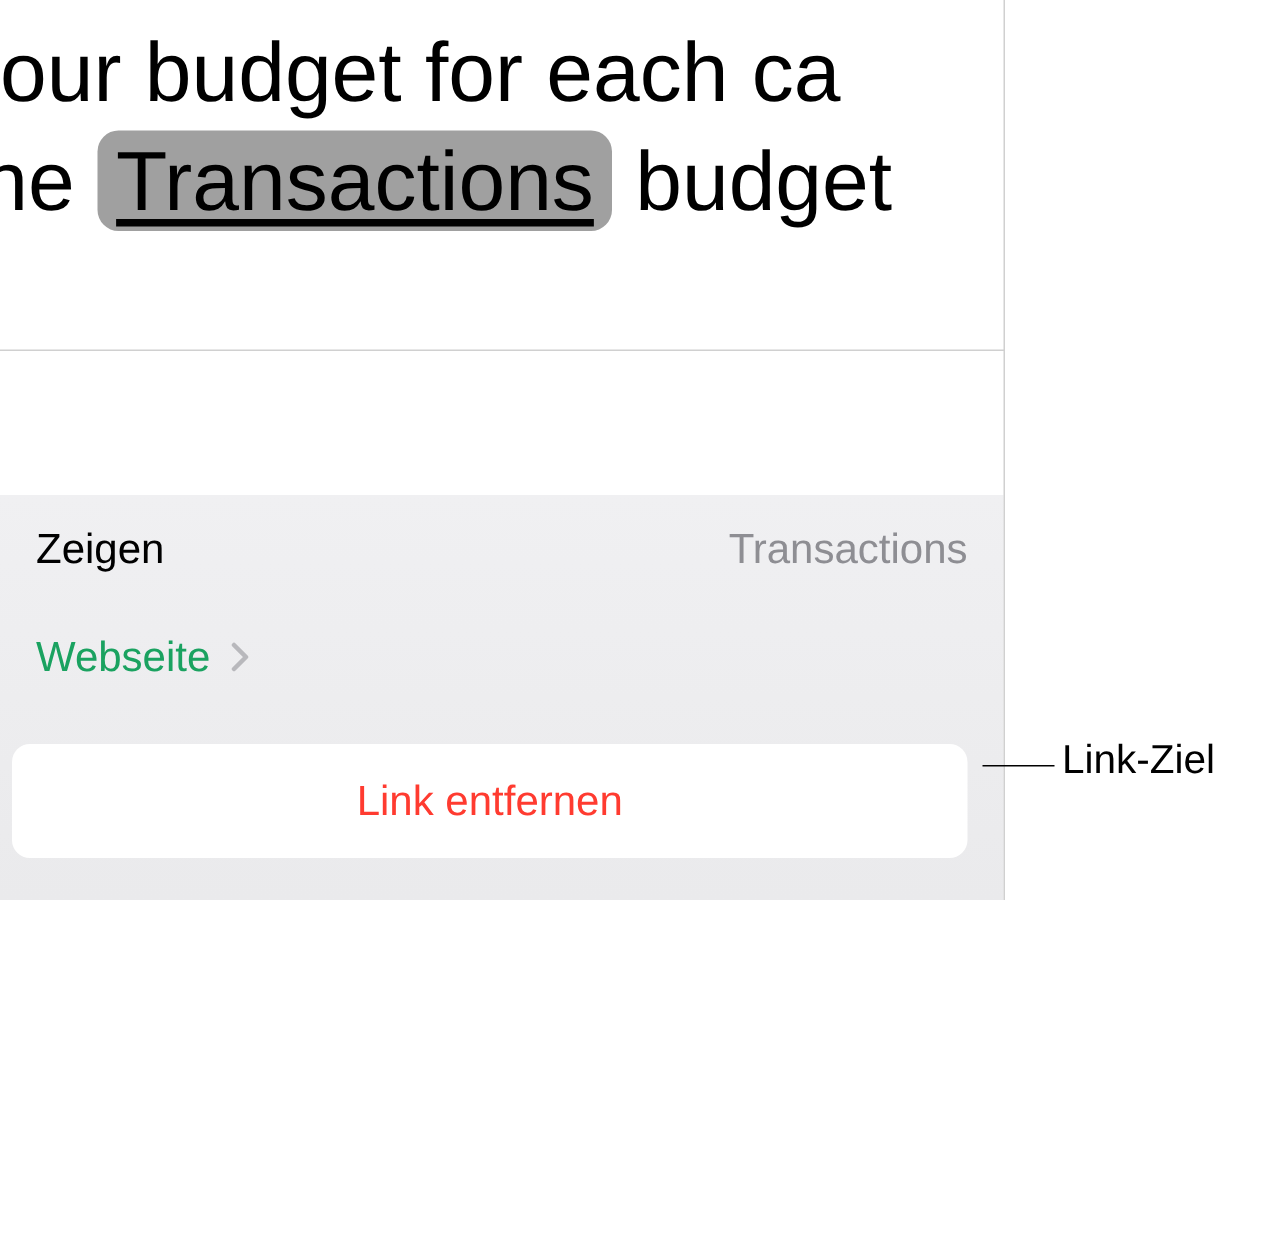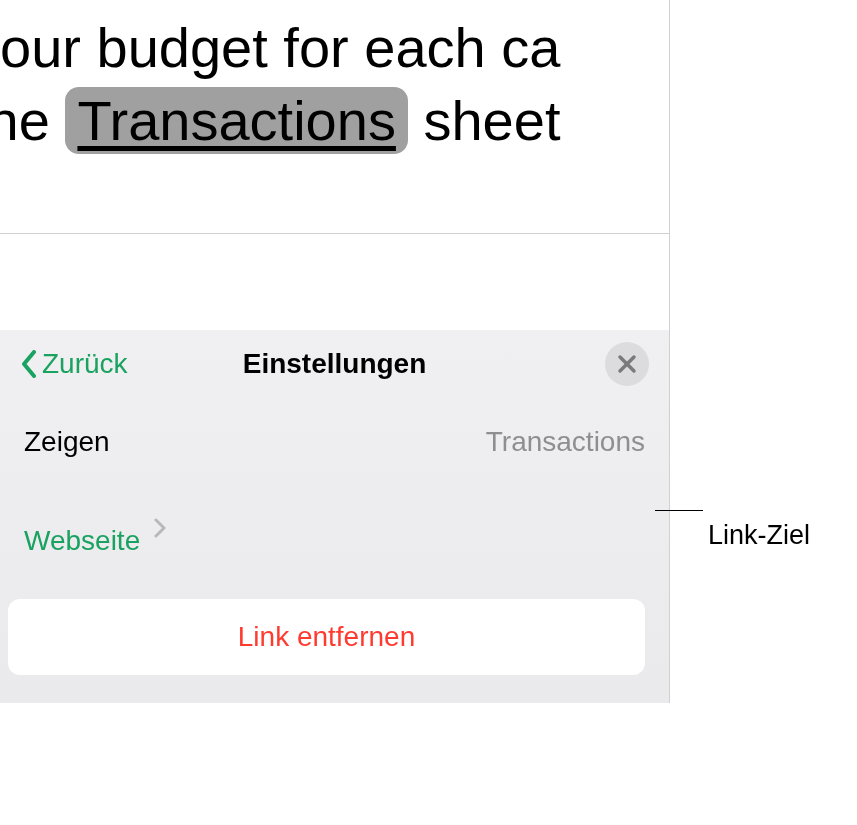--- a/index.html
+++ b/index.html
@@ -105,21 +105,20 @@
       font-size: 28px;
     }
     .row-label {
       color: #000;
     }
     .row-value {
       color: #8e8e93;
     }
     .row-value.green {
       color: #1aa260;
-      margin-top: 27px;
     }
     .row-chevron {
       width: 12px;
       height: 20px;
       margin-left: 14px;
       flex-shrink: 0;
     }
     .row-right {
       display: flex;
       align-items: center;
@@ -141,58 +140,43 @@
     .callout-line {
       position: absolute;
       top: 510px;
       left: 655px;
       width: 48px;
       height: 1px;
       background: #000;
     }
     .callout-text {
       position: absolute;
-      top: 518px;
+      top: 489px;
       left: 708px;
       font-size: 27px;
       line-height: 1.3;
       color: #000;
       white-space: nowrap;
     }
   </style>
 </head>
 <body>
 
 <div class="content-area">
   <div class="content-text">
     <span>your budget for each ca</span>
     <span class="line2">
-      <span> the </span><span class="highlighted-word">Transactions</span><span> sheet </span>
+      <span> the </span><span class="highlighted-word">Transactions</span><span> budget </span>
     </span>
   </div>
 </div>
 
 <div class="spacer"></div>
 
 <div class="panel">
-  <div class="panel-header">
-    <div class="back-button">
-      <svg class="back-chevron" viewBox="0 0 18 28">
-        <polyline points="14,2 4,14 14,26" fill="none" stroke="#1aa260" stroke-width="4" stroke-linecap="round" stroke-linejoin="round"></polyline>
-      </svg>
-      <span>Zurück</span>
-    </div>
-    <div class="panel-title">Einstellungen</div>
-    <div class="close-button">
-      <svg class="close-x" viewBox="0 0 20 20">
-        <line x1="3" y1="3" x2="17" y2="17" stroke="#7a7a7e" stroke-width="3.5" stroke-linecap="round"></line>
-        <line x1="17" y1="3" x2="3" y2="17" stroke="#7a7a7e" stroke-width="3.5" stroke-linecap="round"></line>
-      </svg>
-    </div>
-  </div>
 
   <div class="row">
     <span class="row-label">Zeigen</span>
     <span class="row-value">Transactions</span>
   </div>
 
   <div class="row">
     <div class="row-right">
       <span class="row-value green">Webseite</span>
       <svg class="row-chevron" viewBox="0 0 12 20">

